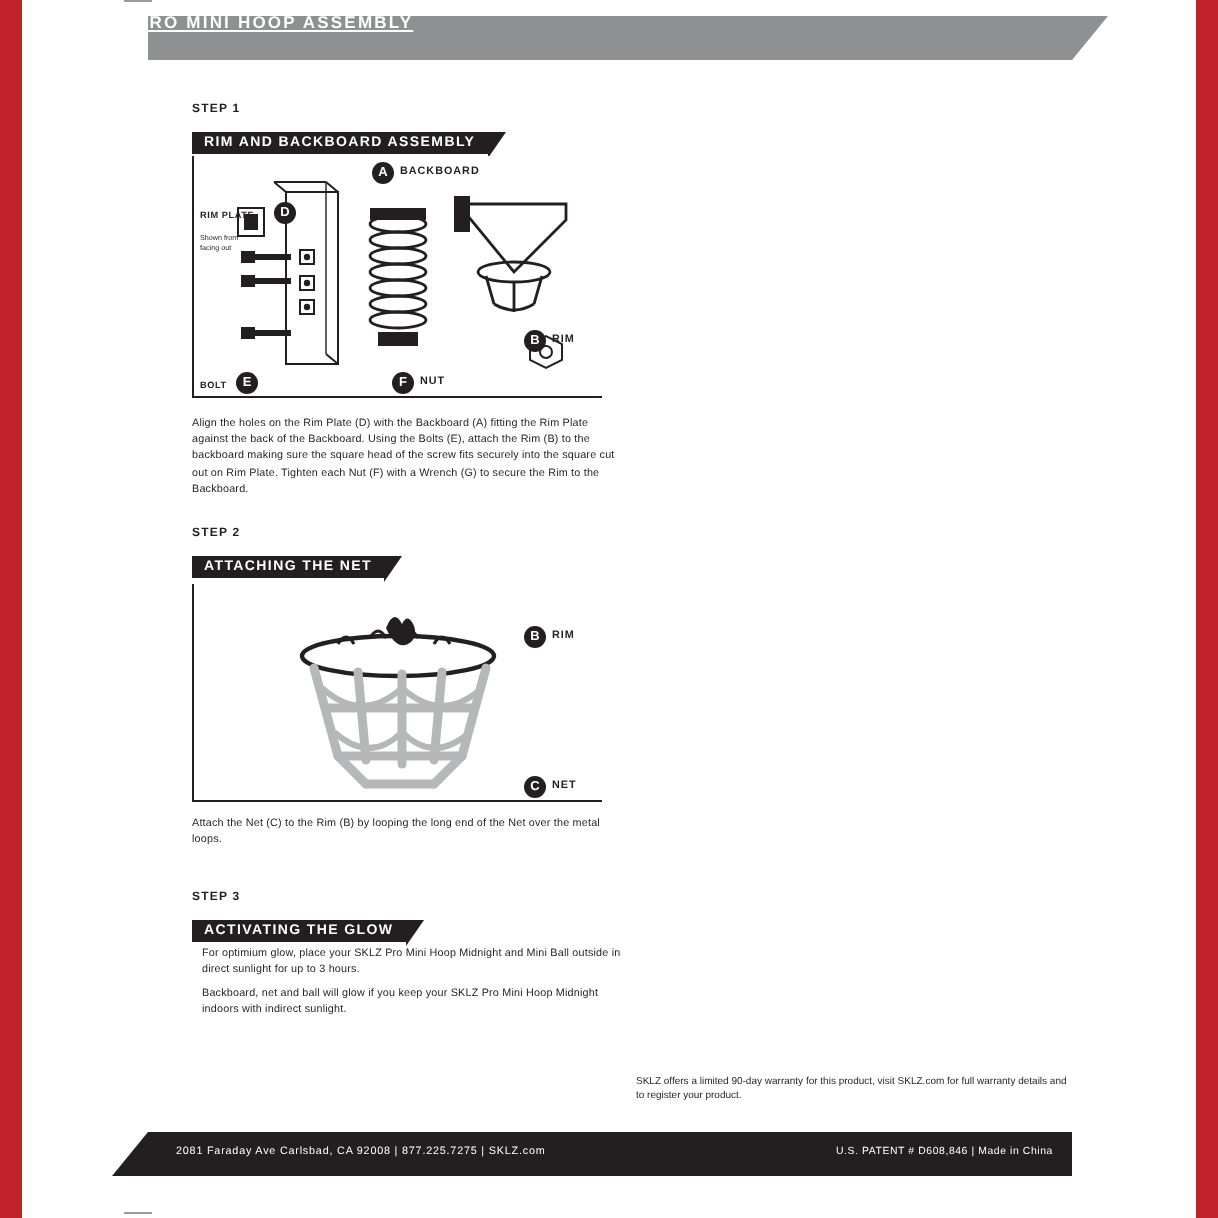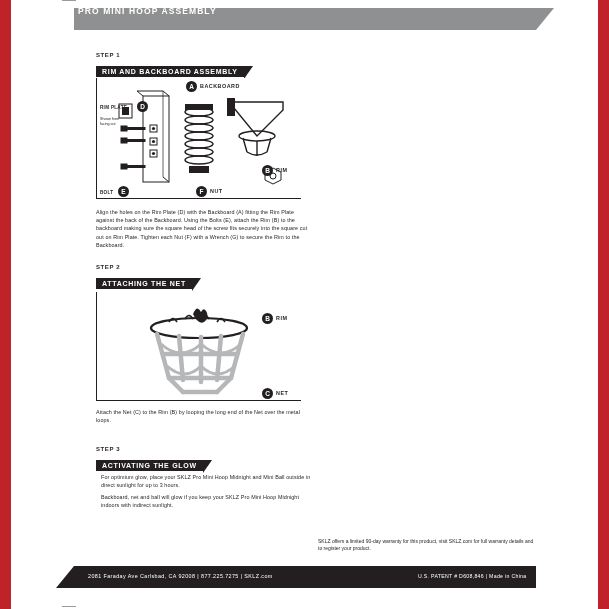--- a/index.html
+++ b/index.html
@@ -60,26 +60,27 @@
   .header-band:after {
     content: "";
     position: absolute;
     right: -18px; top: 0;
     width: 0; height: 0;
     border-top: 22px solid #8e9091;
     border-right: 18px solid transparent;
   }
   .header-title {
     position: absolute;
-    left: 78px; top: 6px;
+    left: 68px; top: 6px;
     font-size: 8.5px;
     letter-spacing: 1.1px;
     font-weight: bold;
     color: #ffffff;
     text-transform: uppercase;
+    text-decoration: underline;
   }
 
   
   .step {
     position: absolute;
     left: 96px;
   }
   .step-num {
     font-size: 6px;
     letter-spacing: 0.6px;

